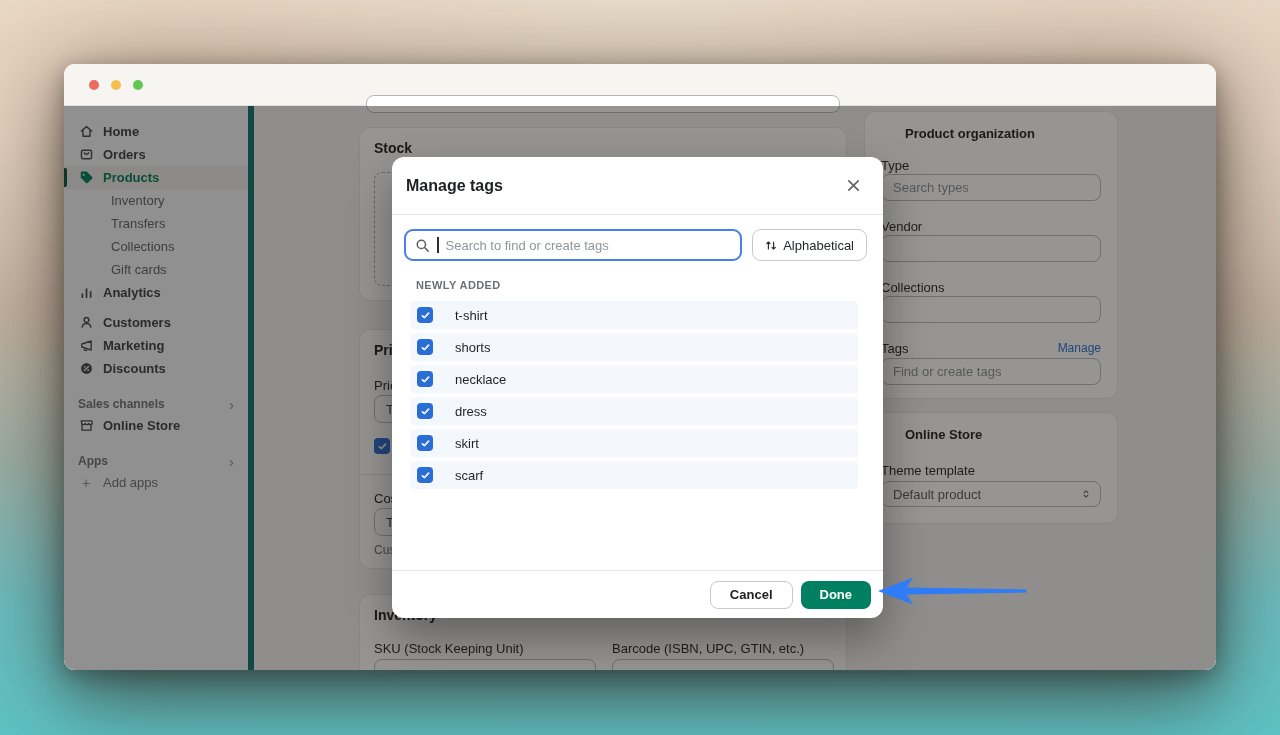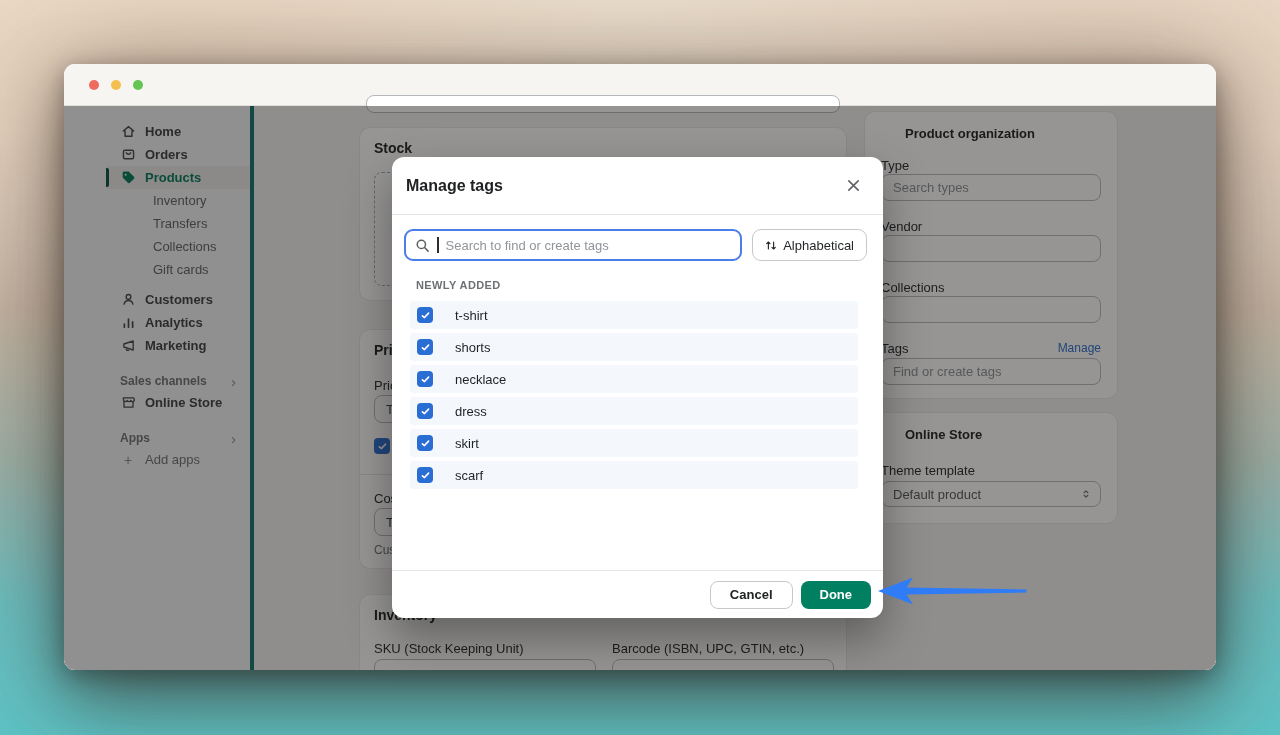--- a/index.html
+++ b/index.html
@@ -23,21 +23,21 @@
   .titlebar {
     height:42px; background:#f7f5f2; border-bottom:1px solid #e3e0dc;
     display:flex; align-items:center; padding-left:25px; gap:12px;
   }
   .tl-dot { width:10px; height:10px; border-radius:50%; }
   .tl-red { background:#ed6b5f; } .tl-yellow { background:#f5bf4f; } .tl-green { background:#62c554; }
 
   .app { position:relative; height:564px; display:flex; background:#f3f2f1; }
 
   
-  .sidebar { width:190px; background:#f6f6f7; border-right:4px solid #0f766e; padding-top:14px; flex:none;padding-left:42px; }
+  .sidebar { width:190px; background:#f6f6f7; border-right:6px solid #0f766e; padding-top:14px; flex:none; }
   .nav-item { position:relative; height:23px; display:flex; align-items:center; gap:9px; padding:0 12px 0 14px;
               font-size:13px; font-weight:700; color:#3c3e40; cursor:default; }
   .nav-item .nicon { width:16px; height:16px; flex:none; display:flex; align-items:center; justify-content:center; }
   .nav-item svg { display:block; }
   .nav-item.active { background:#ecebea; color:#007a5c; }
   .nav-item.active::before { content:""; position:absolute; left:0; top:2px; bottom:2px; width:3px;
                              background:#00543f; border-radius:0 2px 2px 0; }
   .nav-sub { height:23px; display:flex; align-items:center; padding-left:47px; font-size:13px; color:#5f6265; }
   .nav-section { height:20px; display:flex; align-items:center; justify-content:space-between;
                  padding:0 14px; font-size:12px; font-weight:700; color:#6d7175; }
@@ -160,44 +160,55 @@
                 <circle cx="5" cy="5" r="1.1" fill="#f6f6f7"></circle>
               </svg>
           </span>
           <span>Products</span>
         </div>
         <div class="nav-sub">Inventory</div>
         <div class="nav-sub">Transfers</div>
         <div class="nav-sub">Collections</div>
         <div class="nav-sub">Gift cards</div>
 
+        <div class="nav-item">
+          <span class="nicon">
+            <svg width="15" height="15" viewBox="0 0 16 16" fill="none" stroke="#45474a" stroke-width="1.8" stroke-linecap="round">
+                <path d="M3.6 13V9.6M8 13V4.4M12.4 13V7.2"></path>
+              </svg>
+          </span>
+          <span>Analytics</span>
+        </div>
         <div class="nav-item gap7">
           <span class="nicon">
             <svg width="15" height="15" viewBox="0 0 16 16" fill="none" stroke="#45474a" stroke-width="1.5" stroke-linecap="round" stroke-linejoin="round">
                 <circle cx="8" cy="5.2" r="2.5"></circle>
                 <path d="M3.3 13c.6-2.5 2.4-3.9 4.7-3.9s4.1 1.4 4.7 3.9"></path>
               </svg>
           </span>
           <span>Customers</span>
         </div>
         <div class="nav-item">
           <span class="nicon">
-            <svg width="15" height="15" viewBox="0 0 16 16" fill="none" stroke="#45474a" stroke-width="1.8" stroke-linecap="round">
-                <path d="M3.6 13V9.6M8 13V4.4M12.4 13V7.2"></path>
-              </svg>
-          </span>
-          <span>Analytics</span>
-        </div>
-        <div class="nav-item">
-          <span class="nicon">
             <svg width="15" height="15" viewBox="0 0 16 16" fill="none" stroke="#45474a" stroke-width="1.4" stroke-linecap="round" stroke-linejoin="round">
                 <path d="M13 3.2 3 6.4v3.2l10 3.2zM5.2 10.2l.9 3h2"></path>
               </svg>
           </span>
           <span>Marketing</span>
+        </div>
+        <div class="nav-item">
+          <span class="nicon">
+            <svg width="15" height="15" viewBox="0 0 16 16">
+                <circle cx="8" cy="8" r="5.8" fill="#46484b"></circle>
+                <path d="M5.9 10.1l4.2-4.2" stroke="#f6f6f7" stroke-width="1.3" stroke-linecap="round"></path>
+                <circle cx="6.2" cy="6.2" r="0.9" fill="#f6f6f7"></circle>
+                <circle cx="9.8" cy="9.8" r="0.9" fill="#f6f6f7"></circle>
+              </svg>
+          </span>
+          <span>Discounts</span>
         </div>
 
         <div class="nav-section gap14">
           <span>Sales channels</span>
           <span class="chev">›</span>
         </div>
         <div class="nav-item">
           <span class="nicon">
             <svg width="15" height="15" viewBox="0 0 16 16" fill="none" stroke="#45474a" stroke-width="1.4" stroke-linecap="round" stroke-linejoin="round">
                 <path d="M3.2 7v6h9.6V7"></path>

